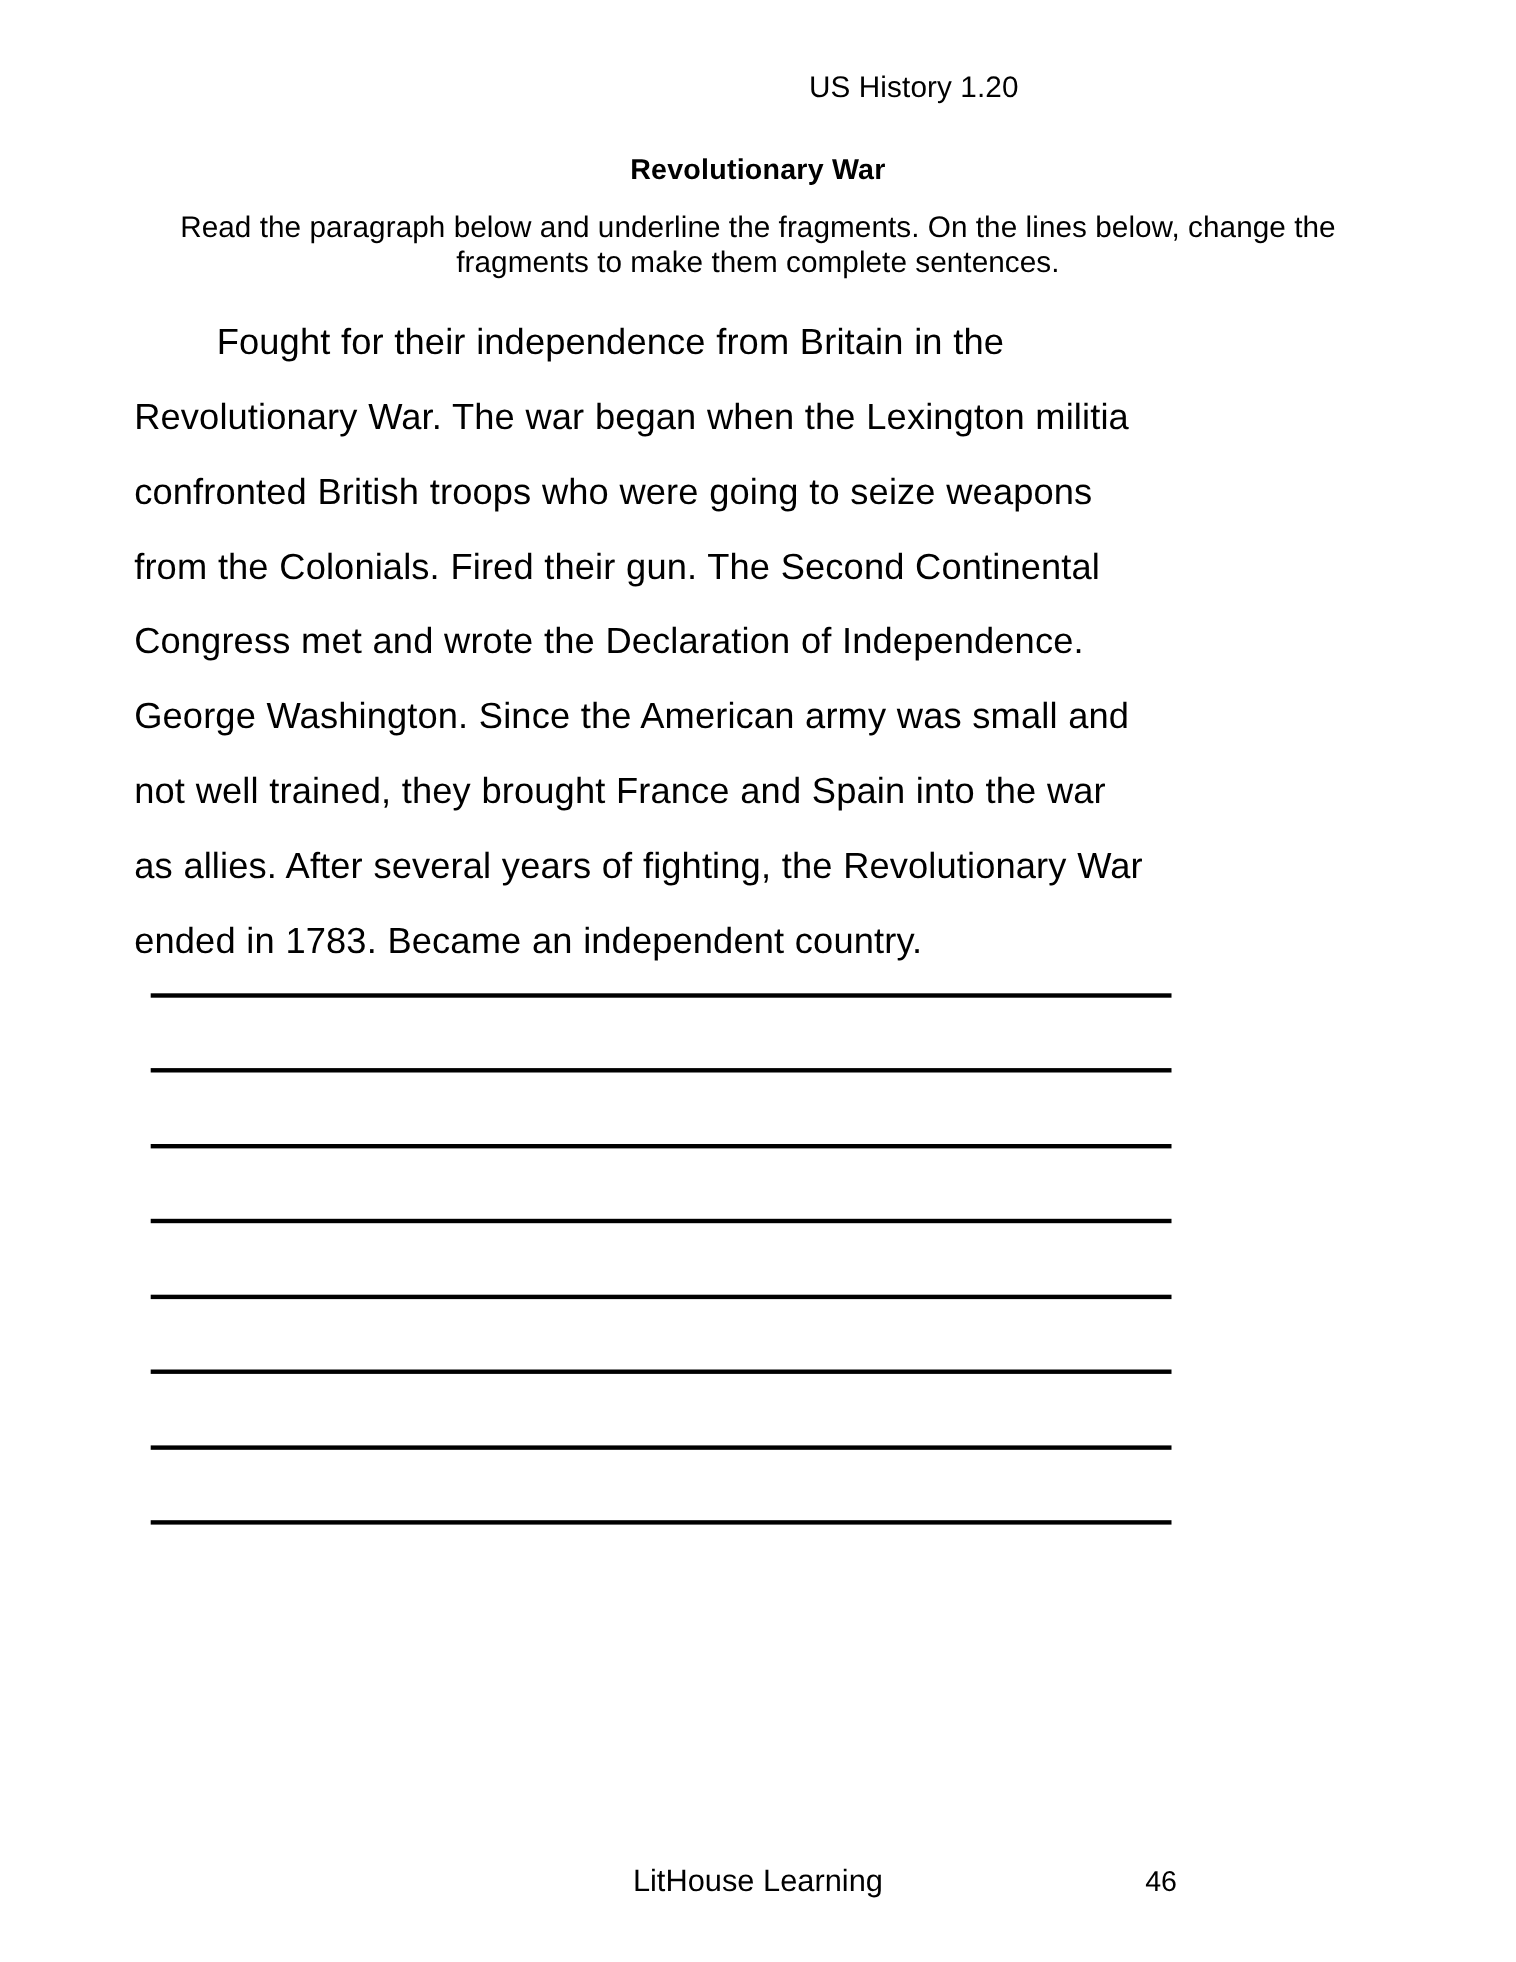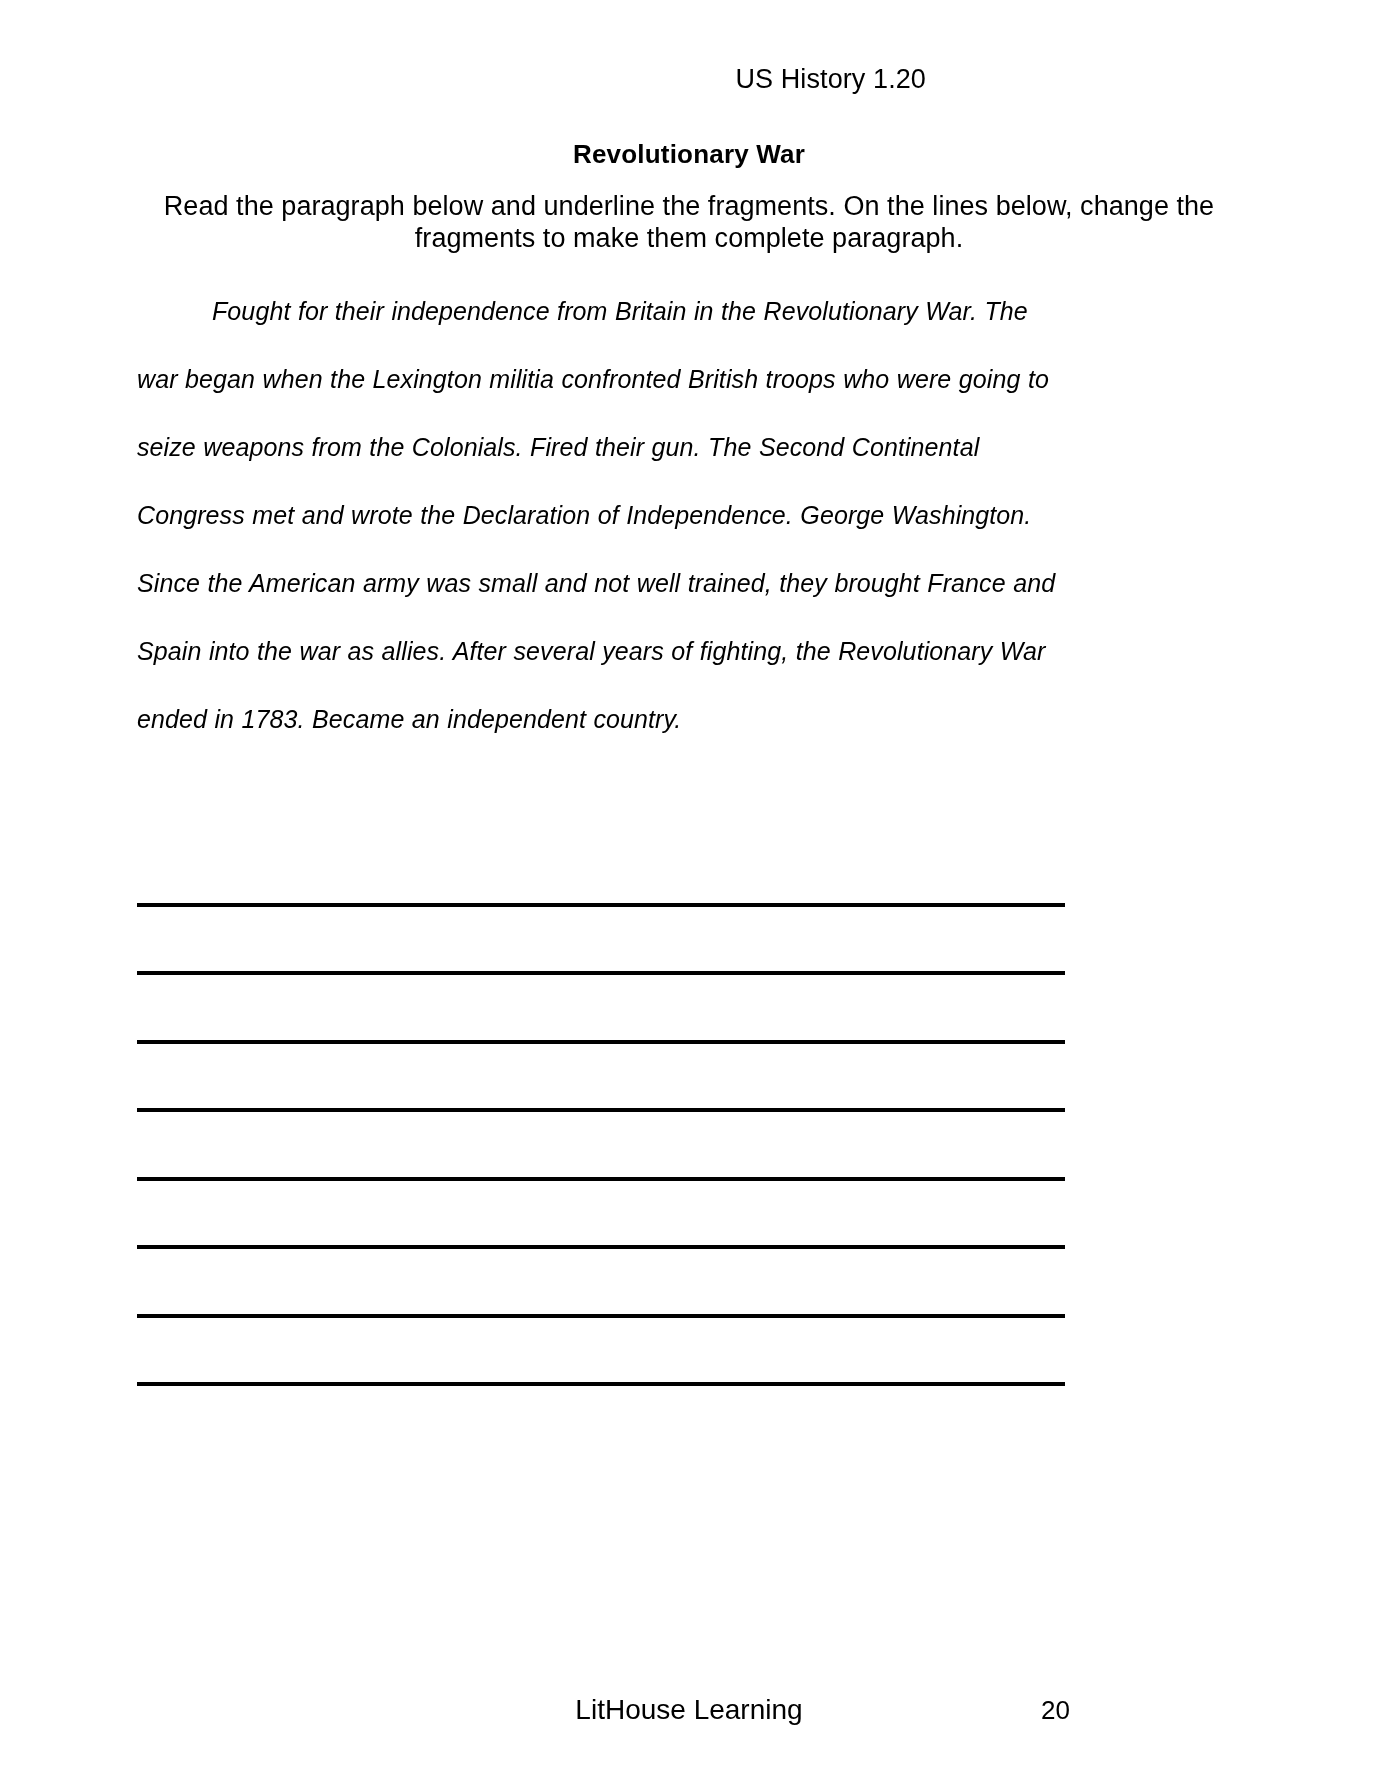--- a/index.html
+++ b/index.html
@@ -61,28 +61,27 @@
     text-align: center;
     font-size: 27px;
     line-height: 32px;
     letter-spacing: 0.05px;
   }
 
   
   .paragraph {
     position: absolute;
     top: 277px;
-    left: 137px;
+    left: 122px;
     width: 920px;
-    font-size: 25px;
+    font-size: 33px;
     line-height: 68px;
     text-indent: 75px;
     letter-spacing: 0.1px;
     word-spacing: 0.4px;
-    font-style: italic;
   }
 
   
   .lines {
     position: absolute;
     top: 838px;
     left: 137px;
     width: 928px;
   }
   .write-line {
@@ -131,21 +130,21 @@
   <div class="header">
     <span>US History 1.20</span>
   </div>
 
   <div class="title">
     <span>Revolutionary War</span>
   </div>
 
   <div class="instructions">
     <span>Read the paragraph below and underline the fragments. On the lines below, change the</span>
-    <span>fragments to make them complete paragraph.</span>
+    <span>fragments to make them complete sentences.</span>
   </div>
 
   <div class="paragraph">
     <span>Fought for their independence from Britain in the Revolutionary War. The war began when the Lexington militia confronted British troops who were going to seize weapons from the Colonials. Fired their gun. The Second Continental Congress met and wrote the Declaration of Independence. George Washington. Since the American army was small and not well trained, they brought France and Spain into the war as allies. After several years of fighting, the Revolutionary War ended in 1783. Became an independent country.</span>
   </div>
 
   <div class="lines">
     <div class="write-line">
       <span></span>
       <span class="rule"></span>
@@ -175,16 +174,16 @@
       <span class="rule"></span>
     </div>
     <div class="write-line">
       <span></span>
       <span class="rule"></span>
     </div>
   </div>
 
   <div class="footer">
     <div class="footer-center">LitHouse Learning</div>
-    <div class="footer-page">20</div>
+    <div class="footer-page">46</div>
   </div>
 
 </div>
 
 </body></html>

